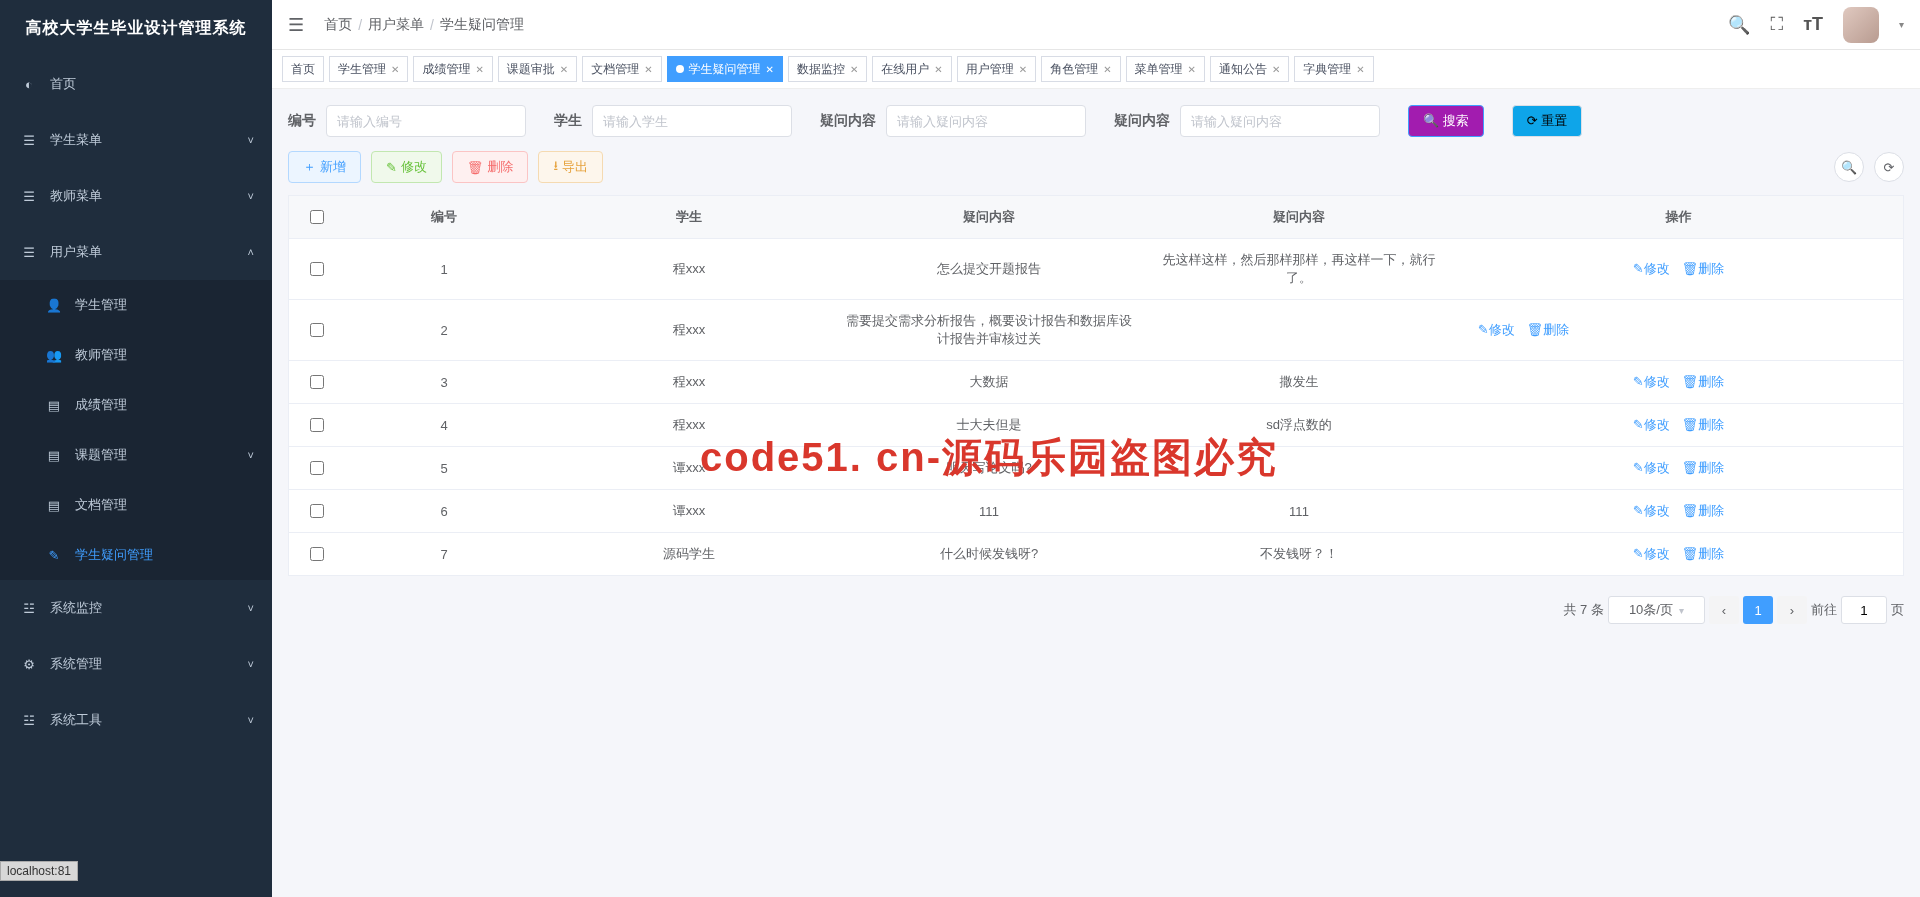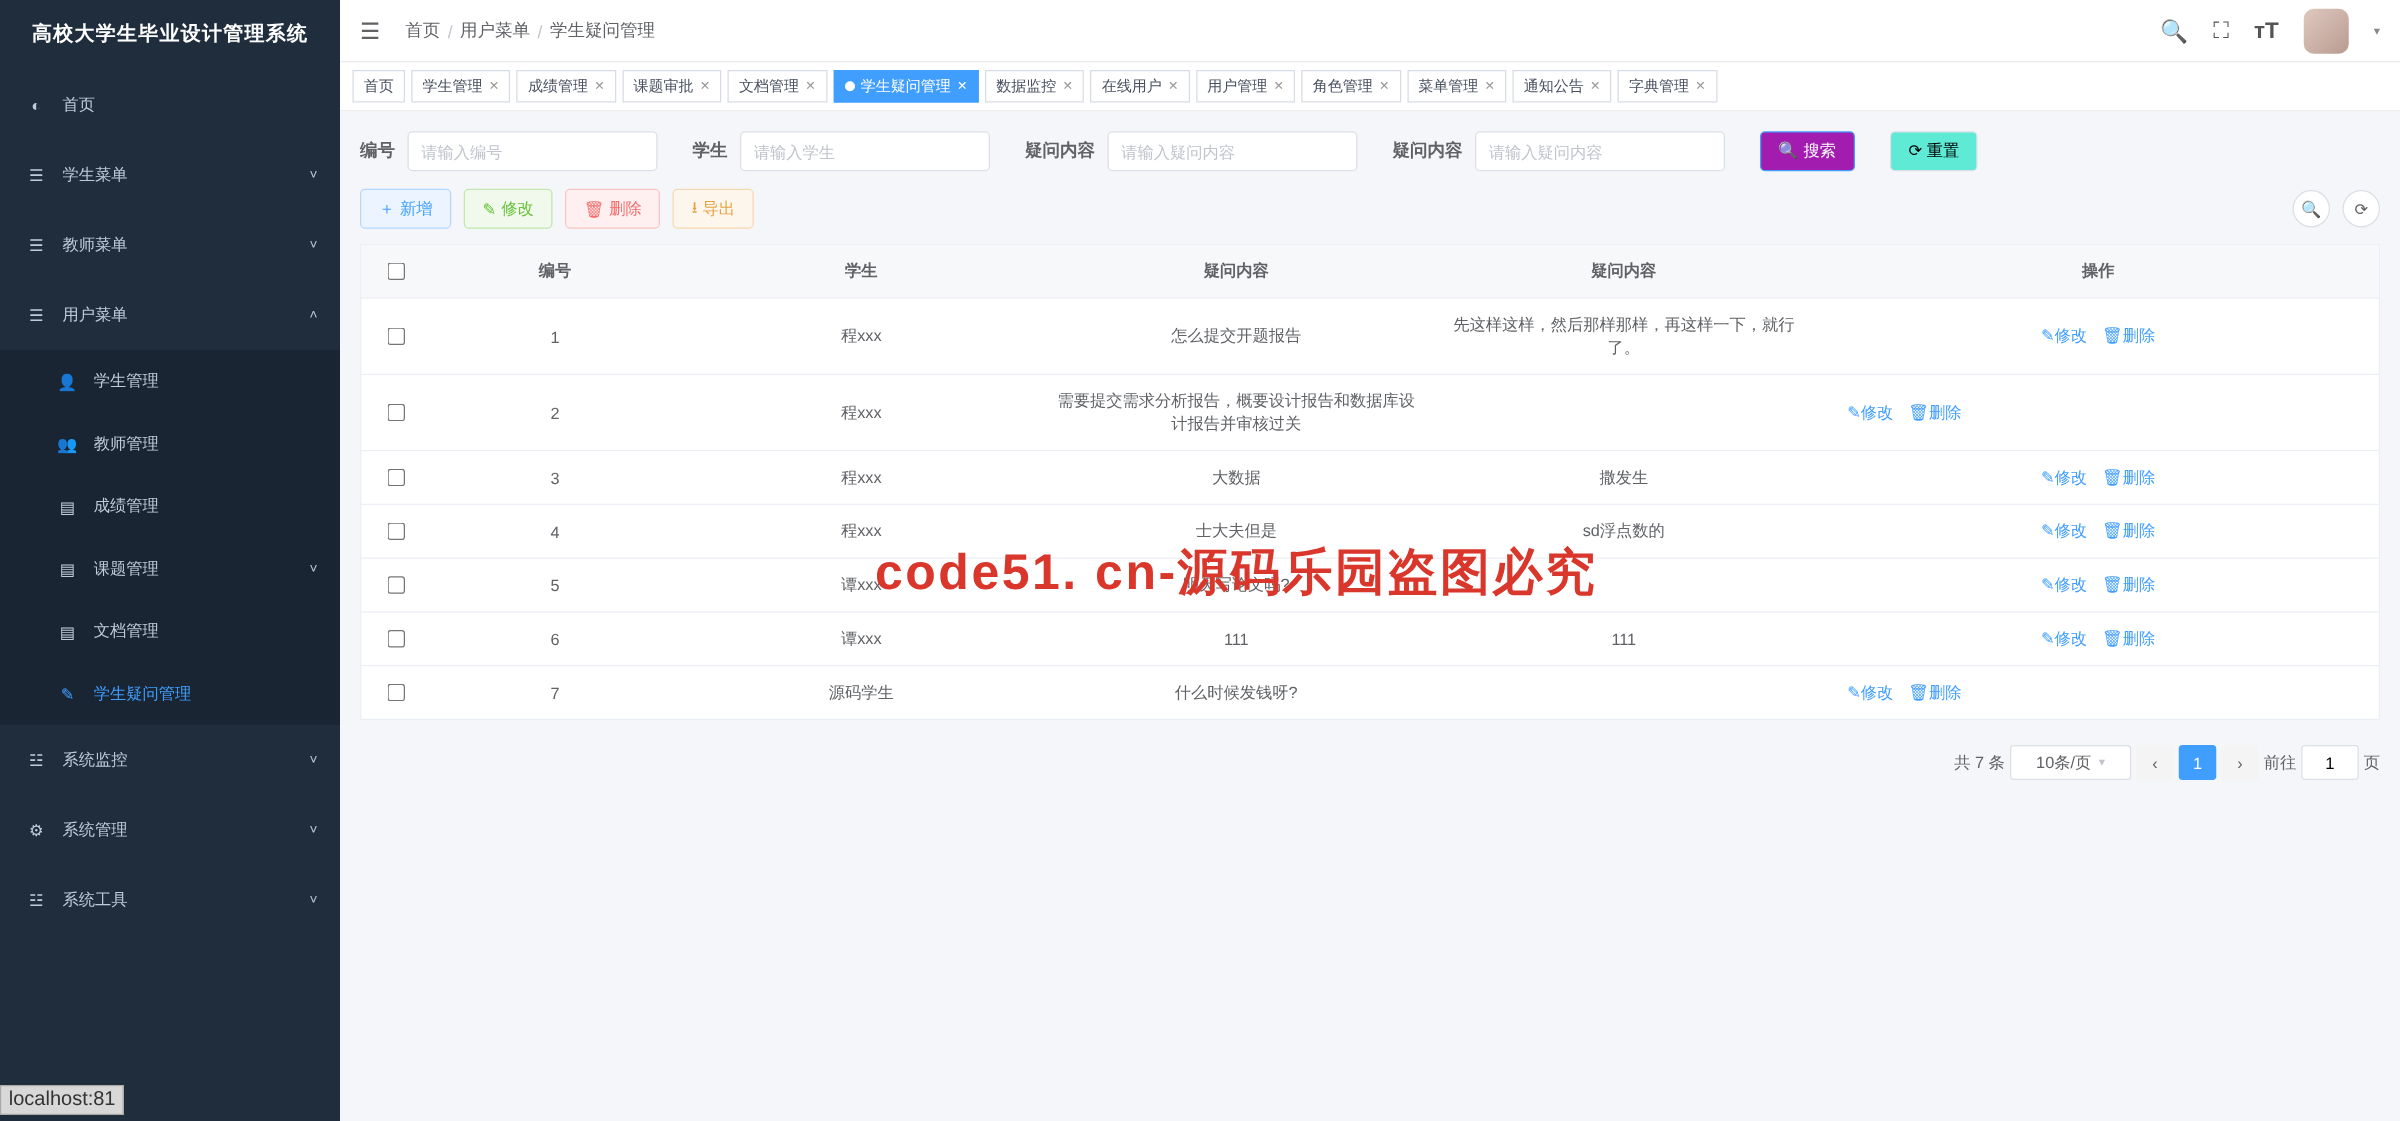--- a/index.html
+++ b/index.html
@@ -37,21 +37,21 @@
 .tab.active .close { color: #fff; }
 
 
 .content { padding: 16px; flex: 1; overflow: auto; }
 .search-bar { display: flex; align-items: center; gap: 28px; margin-bottom: 14px; flex-wrap: wrap; }
 .search-group { display: flex; align-items: center; gap: 10px; }
 .search-group label { font-size: 14px; color: #606266; font-weight: 600; }
 .input { height: 32px; border: 1px solid #dcdfe6; border-radius: 4px; padding: 0 10px; font-size: 13px; color: #8b5cf6; background: #fff; }
 .input::placeholder { color: #c0c4cc; }
 .input.w180 { width: 200px; }
-.btn { height: 32px; border: 1px solid #dcdfe6; border-radius: 4px; padding: 0 14px; background: #5eead4; cursor: pointer; display: inline-flex; align-items: center; gap: 4px; font-size: 13px; }
+.btn { height: 32px; border: 1px solid #dcdfe6; border-radius: 4px; padding: 0 14px; background: #0ea5e9; cursor: pointer; display: inline-flex; align-items: center; gap: 4px; font-size: 13px; }
 .btn-primary { background: #a21caf; border-color: #409eff; color: #fff; }
 
 .toolbar { display: flex; align-items: center; gap: 10px; margin-bottom: 12px; }
 .btn-plain-primary { border: 1px solid #b3d8ff; color: #409eff; background: #ecf5ff; }
 .btn-plain-success { border: 1px solid #c2e7b0; color: #67c23a; background: #f0f9eb; }
 .btn-plain-danger  { border: 1px solid #fbc4c4; color: #f56c6c; background: #fef0f0; }
 .btn-plain-warning { border: 1px solid #f5dab1; color: #e6a23c; background: #fdf6ec; }
 .toolbar .round { width: 30px; height: 30px; border-radius: 50%; border: 1px solid #dcdfe6; display: flex; align-items: center; justify-content: center; cursor: pointer; color: #606266; background: #fff; }
 .toolbar .right { margin-left: auto; display: flex; gap: 10px; }
 
@@ -75,21 +75,21 @@
 .pagination { display: flex; align-items: center; justify-content: flex-end; gap: 4px; margin-top: 20px; font-size: 13px; color: #606266; }
 .pg-select { height: 28px; border: 1px solid #dcdfe6; border-radius: 3px; padding: 0 20px; background: #fff; display: inline-flex; align-items: center; gap: 6px; cursor: pointer; }
 .pg-btn { width: 30px; height: 28px; background: #f4f4f5; border-radius: 3px; display: inline-flex; align-items: center; justify-content: center; cursor: pointer; color: #606266; }
 .pg-btn.active { background: #409eff; color: #fff; }
 .pg-input { width: 46px; height: 28px; border: 1px solid #dcdfe6; border-radius: 3px; text-align: center; }
 
 
 .watermark { position: absolute; top: 430px; left: 700px; font-size: 40px; font-weight: 600; color: #d9372c; pointer-events: none; letter-spacing: 2px; font-family: "Microsoft YaHei", sans-serif; }
 
 
-.statusbar { position: absolute; bottom: 5px; left: 0; background: #d8d8d8; color: #333; font-size: 16px; padding: 2px 6px; border: 1px solid #aaa; }
+.statusbar { position: absolute; bottom: 16px; left: 0; background: #d8d8d8; color: #333; font-size: 12px; padding: 2px 6px; border: 1px solid #aaa; }
 </style>
 </head>
 <body>
 
 <div class="app">
 
   <div class="sidebar">
     <div class="logo-title">高校大学生毕业设计管理系统</div>
     <div id="menu">
         <div class="menu-item">
@@ -351,20 +351,21 @@
       <span class="op-link">🗑删除</span>
     </div>
             </div>
             <div class="trow">
     <div class="cell c-check">
                 <input type="checkbox" style="">
               </div>
     <div class="cell c-id">7</div>
     <div class="cell c-stu">源码学生</div>
     <div class="cell c-q1">什么时候发钱呀?</div>
+    <div class="cell c-q2">不发钱呀？！</div>
     <div class="cell c-op">
       <span class="op-link">✎修改</span>
       <span class="op-link">🗑删除</span>
     </div>
             </div>
           </div>
       </div>
 
       <div class="pagination">
         <span>共 7 条</span>

